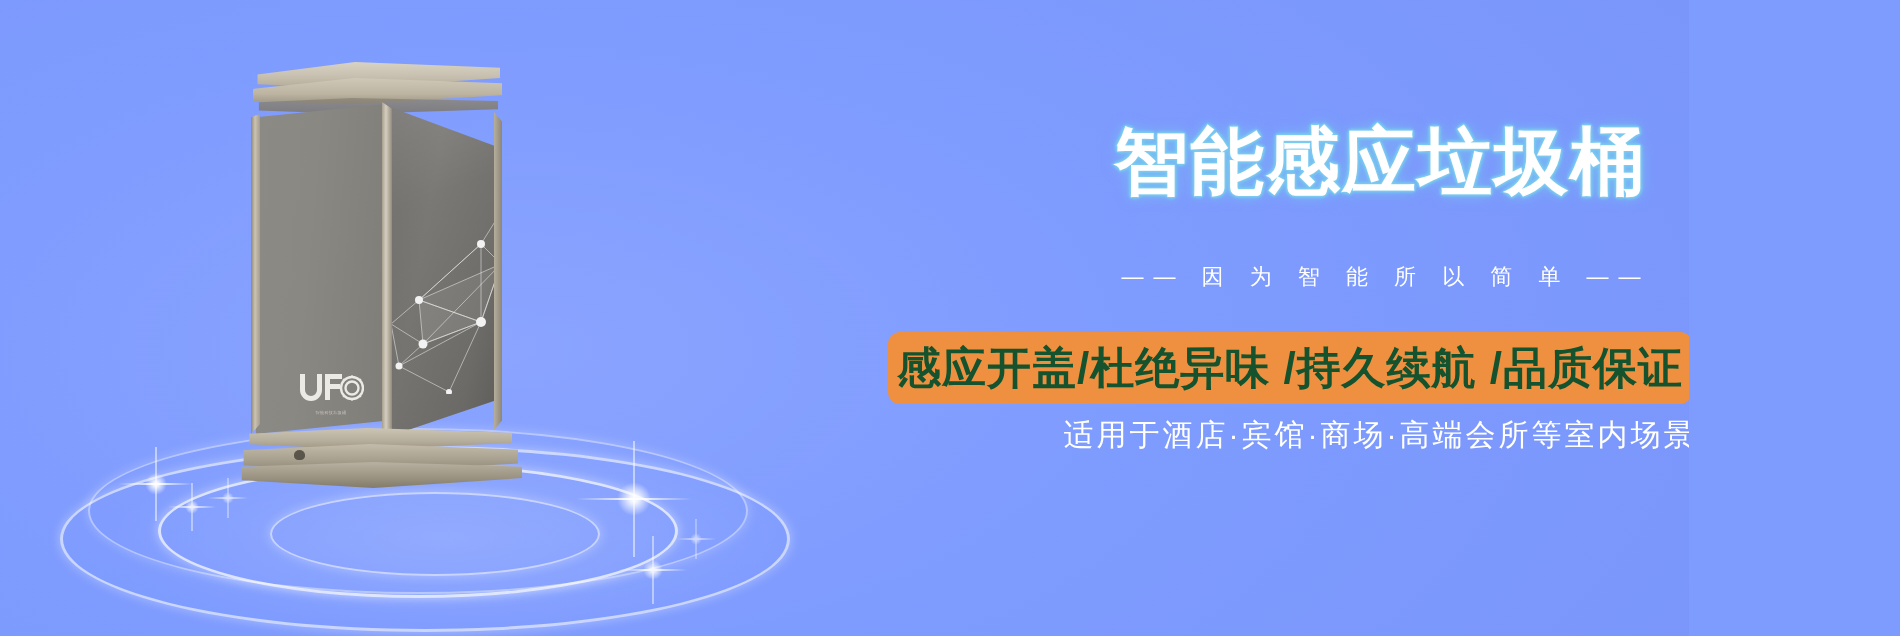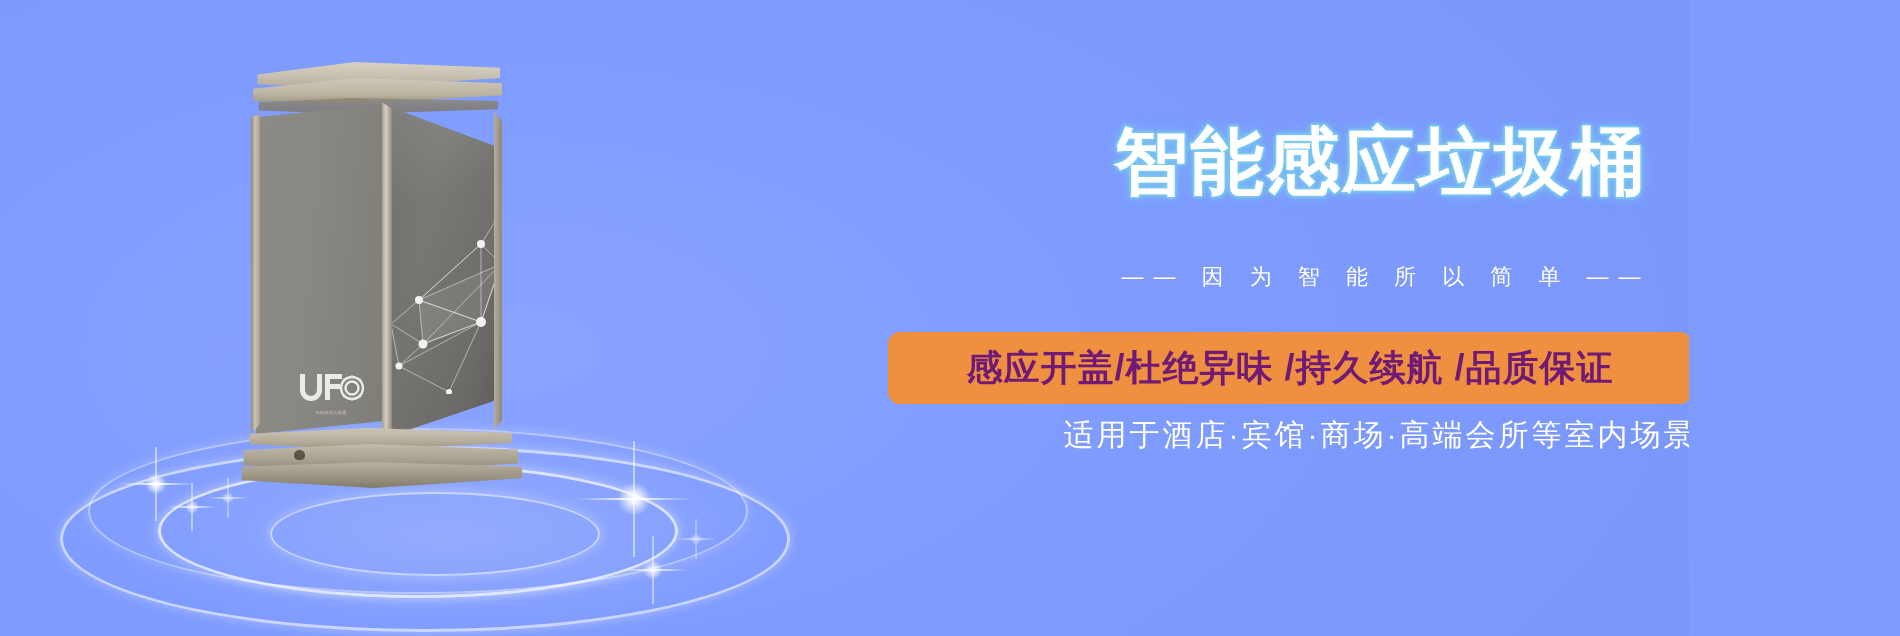--- a/index.html
+++ b/index.html
@@ -194,23 +194,23 @@
     position:absolute;
     left:28px; top:332px;
     width:804px; height:72px;
     background:#ef9040;
     border-radius:12px;
     display:flex;
     align-items:center;
     justify-content:center;
   }
   .tagbar-text {
-    font-size:36px;
+    font-size:44px;
     font-weight:bold;
-    color:#701a75;
+    color:#14532d;
     letter-spacing:1px;
     white-space:nowrap;
     text-align:center;
   }
 
   .footnote {
     position:absolute;
     left:0; right:0; top:415px;
     text-align:center;
     font-size:30px;

